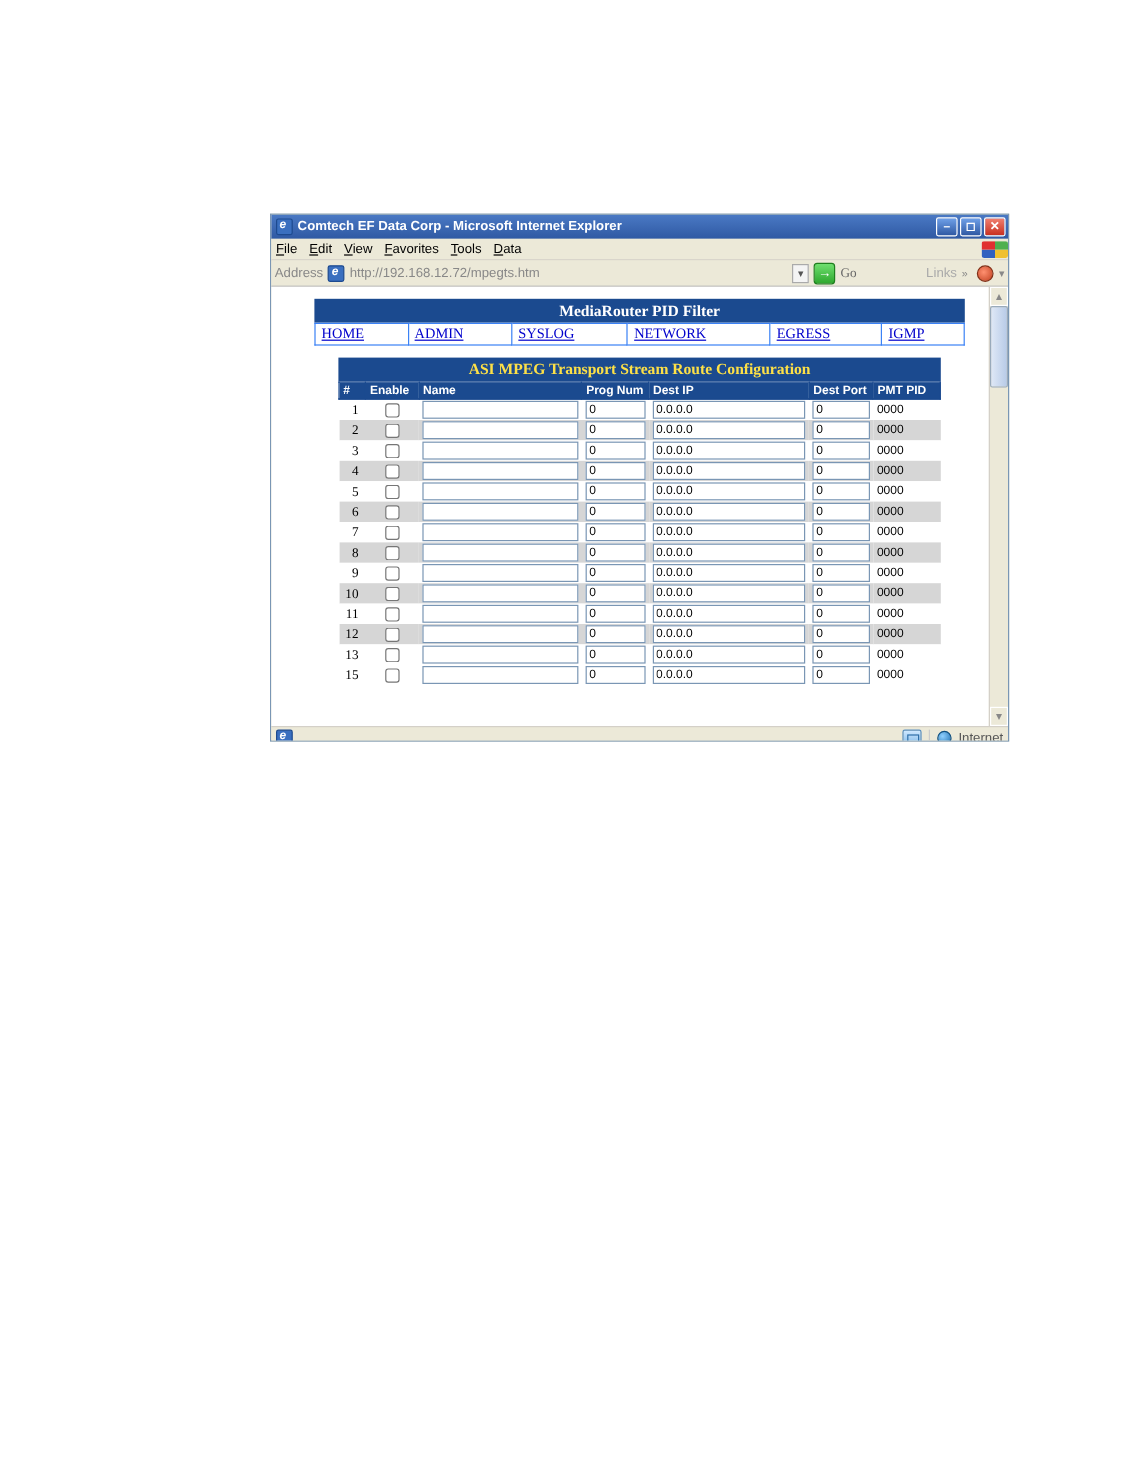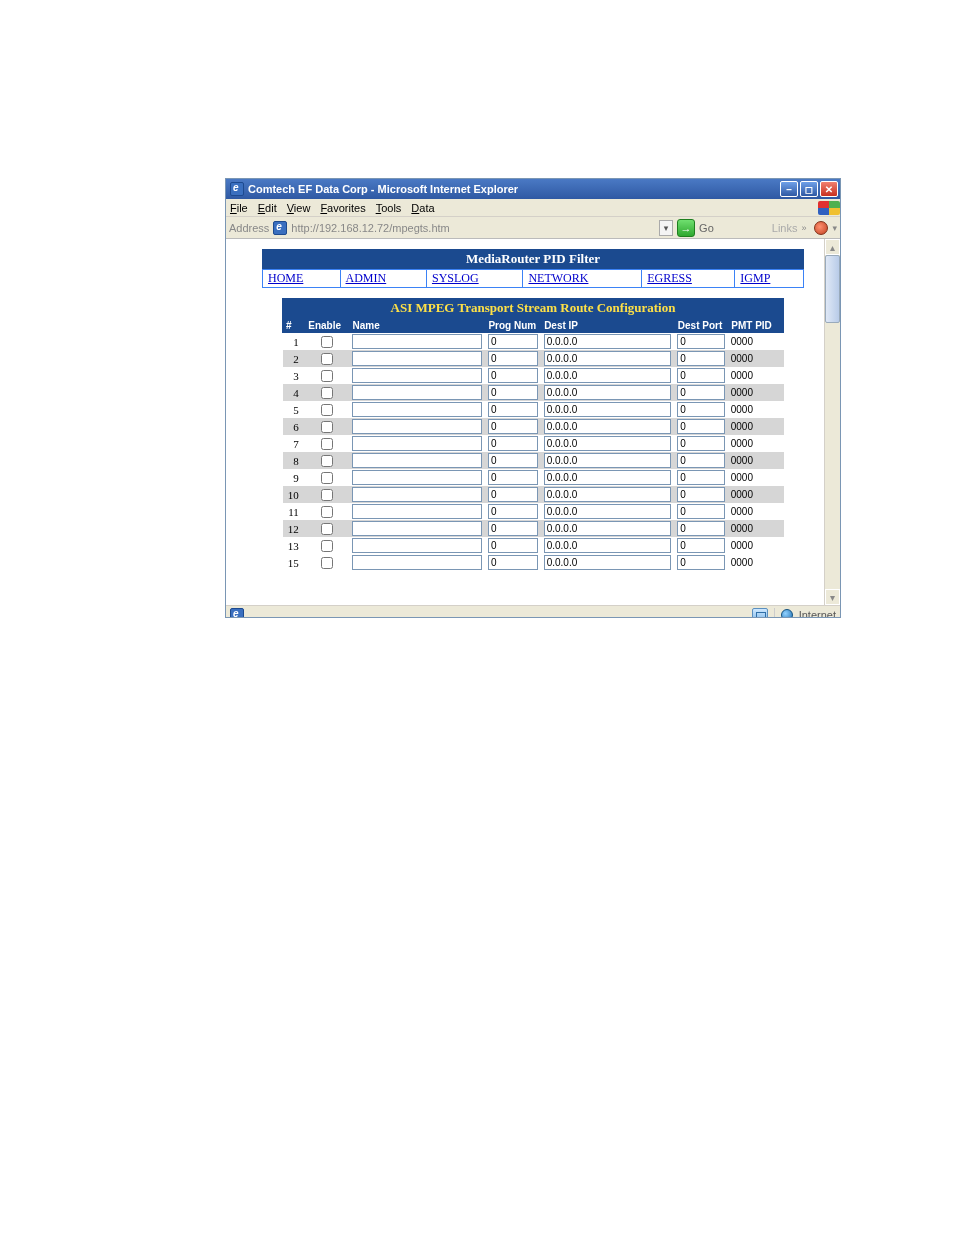--- a/index.html
+++ b/index.html
@@ -29,21 +29,21 @@
       linear-gradient(to right, #3060c0 0 50%, #f0c030 50% 100%) 0 100%/100% 50% no-repeat;
     border-radius:2px; }
   
   .addrbar { display:flex; align-items:center; height:22px; background:#ece9d8; border-bottom:1px solid #bbb; padding:0 3px; gap:4px; font-size:11px; }
   .addrbar .lbl { color:#888; }
   .addrbar .addr-icon { width:14px; height:14px; background:#3a6fbf; border:1px solid #1d4a8f; border-radius:2px; position:relative; }
   .addrbar .addr-icon::after { content:"e"; position:absolute; color:#fff; font-weight:bold; font-size:10px; left:2px; top:-1px; font-style:italic; }
   .addrbar .url { flex:1; color:#888; white-space:nowrap; overflow:hidden; }
   .addrbar .drop { width:14px; height:16px; border:1px solid #aaa; background:#f4f4f4; display:flex; align-items:center; justify-content:center; font-size:9px; color:#555; }
   .addrbar .go-btn { width:18px; height:18px; border-radius:3px; background:linear-gradient(to bottom,#6fdf6f,#2fa82f); border:1px solid #1f7f1f; display:flex; align-items:center; justify-content:center; color:#fff; font-weight:bold; font-size:11px; }
-  .addrbar .go-txt { color:#666; }
+  .addrbar .go-txt { color:#666;font-family:Liberation Serif, serif; }
   .addrbar .links-txt { color:#aaa; margin-left:6px;padding-left:48px; }
   .addrbar .chev { color:#888; font-size:9px; }
   .addrbar .shield { width:14px;height:14px;border-radius:50%; background:radial-gradient(circle at 40% 40%, #ff9070,#c04020); border:1px solid #803018; margin-left:4px; }
   .addrbar .shield-drop { color:#888; font-size:9px; }
   
   .viewport { position:relative; height:366px; background:#fff; overflow:hidden; }
   .vscroll { position:absolute; top:0; right:0; bottom:0; width:16px; background:#ece9d8; border-left:1px solid #d4d0c8; display:flex; flex-direction:column; align-items:center; }
   .vscroll .arrow { height:16px; width:100%; display:flex; align-items:center; justify-content:center; color:#888; font-size:10px; background:#ece9d8; border:1px solid #fff; }
   .vscroll .track { flex:1; width:100%; position:relative; }
   .vscroll .thumb { position:absolute; right:0; width:100%; }

